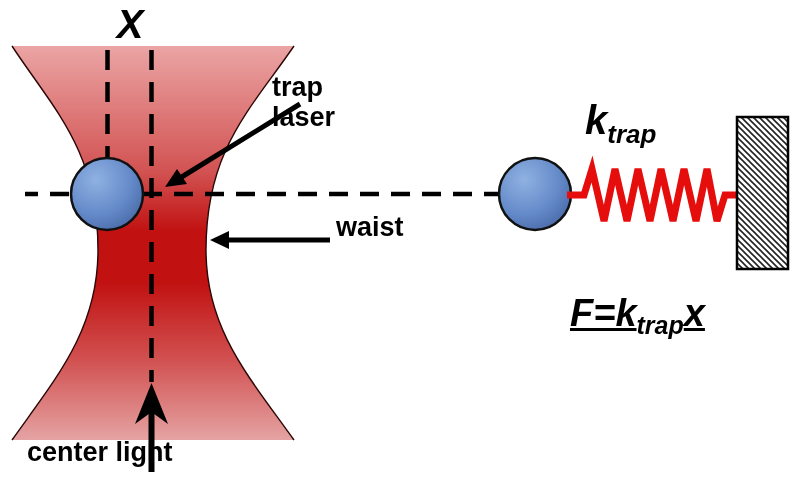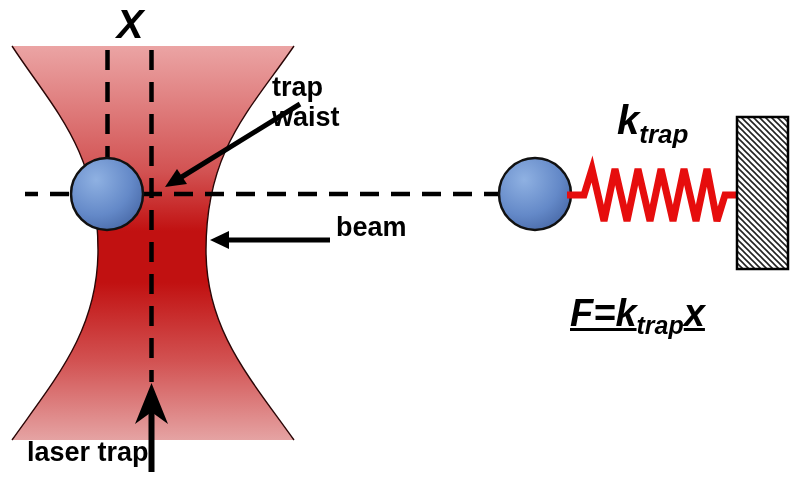--- a/index.html
+++ b/index.html
@@ -22,21 +22,21 @@
   }
   .x-label {
     left: 106px; top: 2px; width: 48px;
     text-align: center;
     font-size: 40px; font-style: italic;
   }
   .trap-center-label { left: 272px; top: 72px; font-size: 27px; line-height: 30px; }
   .beam-waist-label  { left: 336px; top: 212px; font-size: 27px; line-height: 30px; }
   .laser-light-label { left: 27px;  top: 438px; font-size: 27px; }
   .ktrap-label {
-    left: 617px; top: 100px;
+    left: 585px; top: 100px;
     font-size: 40px; font-style: italic; line-height: 1;
   }
   .formula-label {
     left: 570px; top: 294px;
     font-size: 38px; font-style: italic; line-height: 1; text-decoration: underline;
   }
   .label sub {
     font-style: italic;
     font-weight: bold;
     line-height: 0;
@@ -92,28 +92,28 @@
 
     <polyline points="567,195 584,195 592,169 604,221 615,169 627,221 638,169 650,221 661,169 673,221 684,169 696,221 707,169 717,221 725,195 738,195" fill="none" stroke-width="7" stroke-linejoin="miter" stroke-linecap="butt" stroke="#e60d0d"></polyline>
 
     <rect x="737" y="117" width="51" height="152" fill="url(#hatch)" stroke-width="2.5" stroke="#000000"></rect>
   </svg>
 
   <div class="label x-label">X</div>
 
   <div class="label trap-center-label">
     <div>trap</div>
+    <div>laser</div>
+  </div>
+
+  <div class="label beam-waist-label">
     <div>waist</div>
   </div>
 
-  <div class="label beam-waist-label">
-    <div>beam</div>
-  </div>
-
-  <div class="label laser-light-label">laser trap</div>
+  <div class="label laser-light-label">center light</div>
 
   <div class="label ktrap-label">
     <span>k</span><sub>trap</sub>
   </div>
 
   <div class="label formula-label">
     <span>F=k</span><sub>trap</sub><span>x</span>
   </div>
 
 </div>

